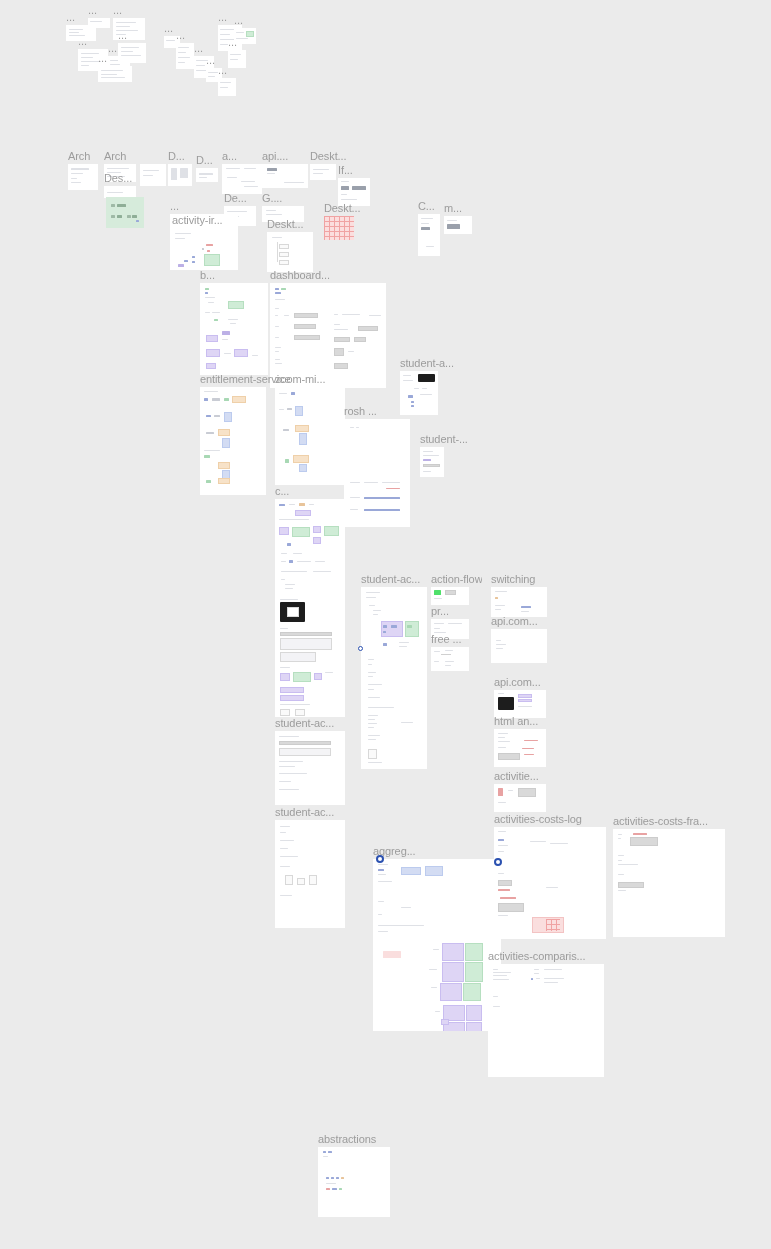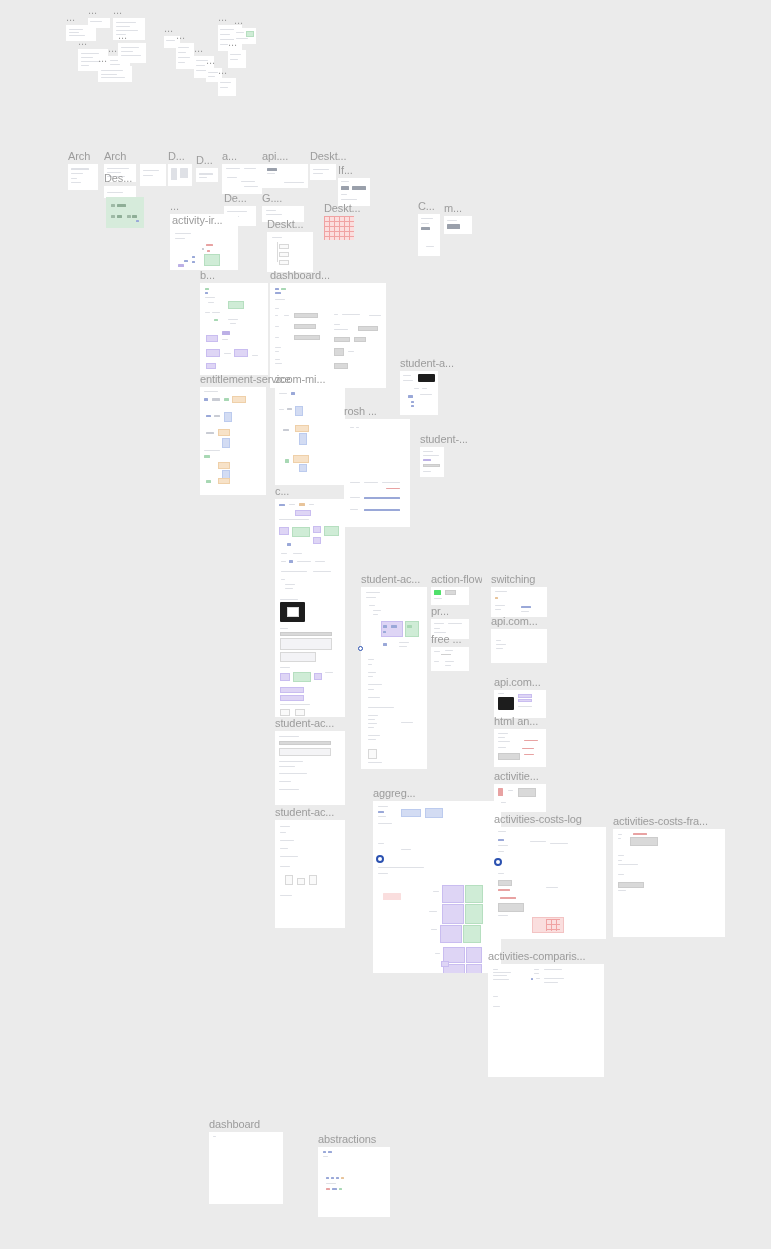--- a/index.html
+++ b/index.html
@@ -697,21 +697,21 @@
   <div class="frame" style="left:494px;top:784px;width:52px;height:28px">
     <div class="frame-label">activitie...</div>
     <div class="frame-body">
       <span class="bar red" style="left:4px;top:4px;width:5px;height:8px"></span>
       <span class="bar faint" style="left:14px;top:6px;width:5px;height:1px"></span>
       <span class="box gy" style="left:24px;top:4px;width:18px;height:9px"></span>
       <span class="bar faint" style="left:4px;top:18px;width:8px;height:1px"></span>
     </div>
   </div>
 
-  <div class="frame" style="left:373px;top:801px;width:128px;height:172px">
+  <div class="frame" style="left:373px;top:859px;width:128px;height:172px">
     <div class="frame-label">aggreg...</div>
     <div class="frame-body">
       <span class="bar faint" style="left:5px;top:5px;width:10px;height:1px"></span>
       <span class="bar blue" style="left:5px;top:10px;width:6px;height:2px"></span>
       <span class="bar faint" style="left:5px;top:15px;width:8px;height:1px"></span>
       <span class="box b" style="left:28px;top:8px;width:20px;height:8px"></span>
       <span class="box b" style="left:52px;top:7px;width:18px;height:10px"></span>
       <span class="bar faint" style="left:5px;top:22px;width:14px;height:1px"></span>
       <span class="bar faint" style="left:5px;top:42px;width:6px;height:1px"></span>
       <span class="bar faint" style="left:5px;top:55px;width:4px;height:1px"></span>
@@ -797,26 +797,20 @@
       <span class="bar faint" style="left:48px;top:14px;width:4px;height:1px"></span>
       <span class="bar faint" style="left:56px;top:14px;width:20px;height:1px"></span>
       <span class="bar faint" style="left:56px;top:18px;width:14px;height:1px"></span>
       <span class="bar faint" style="left:5px;top:32px;width:5px;height:1px"></span>
       <span class="bar faint" style="left:5px;top:42px;width:7px;height:1px"></span>
     </div>
   </div>
 
 
 
-  <div class="frame" style="left:209px;top:1132px;width:74px;height:72px">
-    <div class="frame-label">dashboard</div>
-    <div class="frame-body">
-      <span class="bar faint" style="left:4px;top:4px;width:3px;height:1px"></span>
-    </div>
-  </div>
 
   <div class="frame" style="left:318px;top:1147px;width:72px;height:70px">
     <div class="frame-label">abstractions</div>
     <div class="frame-body">
       <span class="bar blue" style="left:5px;top:4px;width:3px;height:2px"></span>
       <span class="bar blue" style="left:10px;top:4px;width:4px;height:2px"></span>
       <span class="bar faint" style="left:5px;top:9px;width:5px;height:1px"></span>
       <span class="bar blue" style="left:8px;top:30px;width:3px;height:2px"></span>
       <span class="bar blue" style="left:13px;top:30px;width:3px;height:2px"></span>
       <span class="bar blue" style="left:18px;top:30px;width:3px;height:2px"></span>

